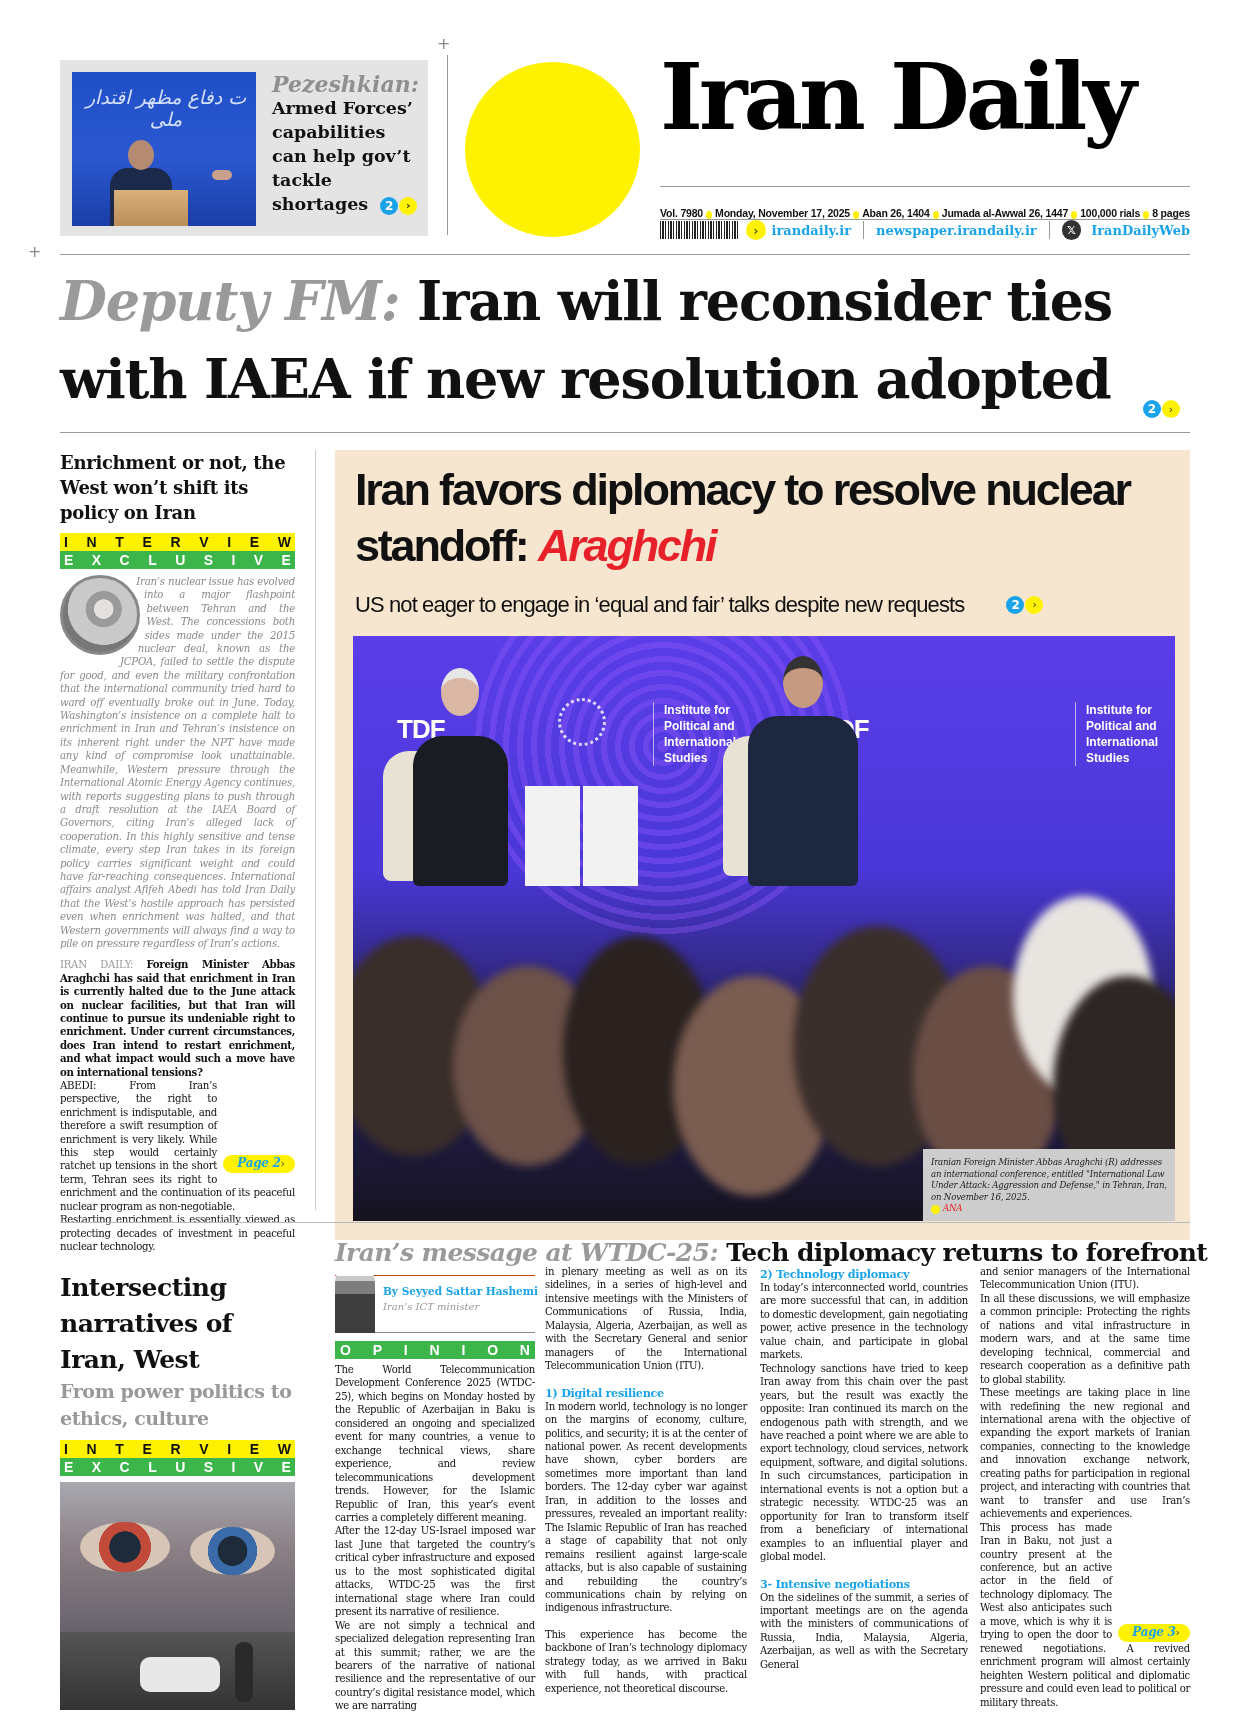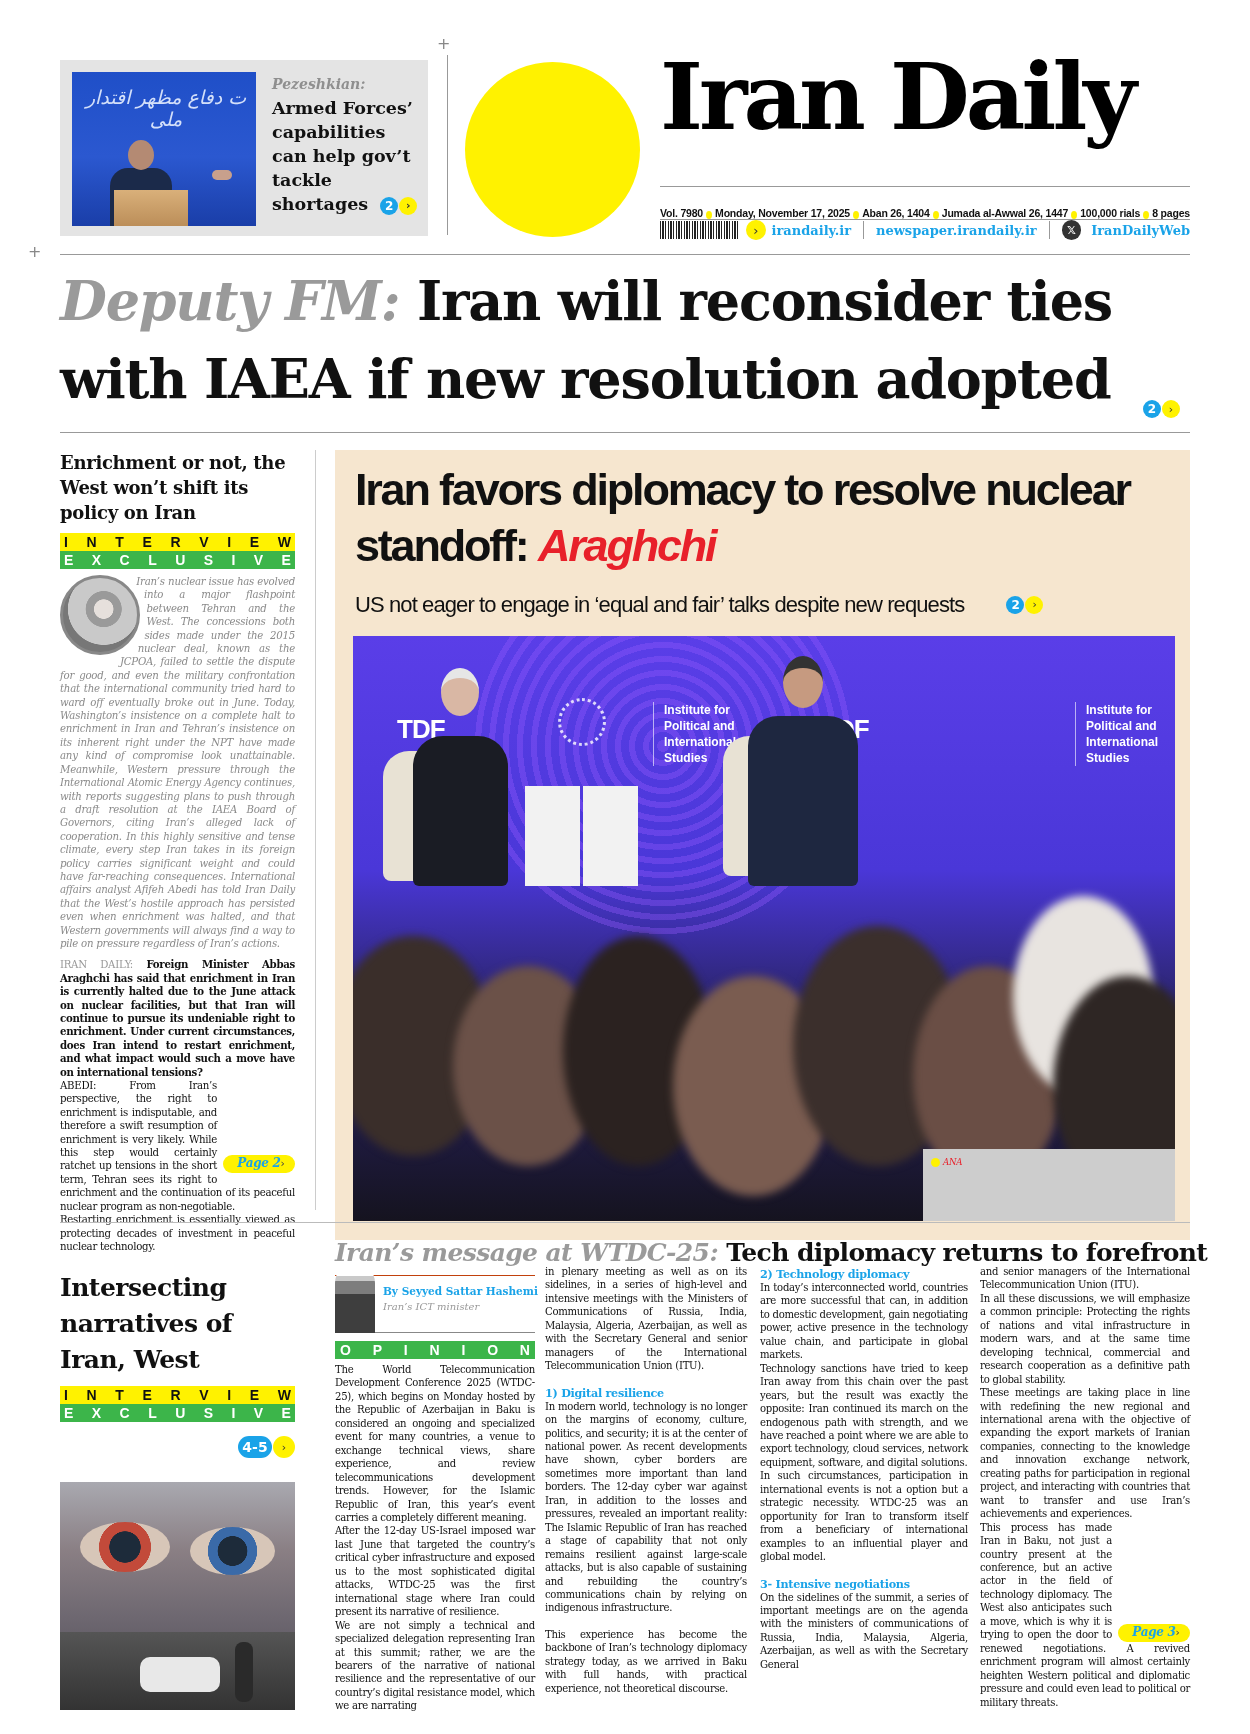--- a/index.html
+++ b/index.html
@@ -14,21 +14,21 @@
   .teaser { left: 60px; top: 60px; width: 368px; height: 176px; background: #e4e4e4; }
   .teaser-photo { position: absolute; left: 12px; top: 12px; width: 184px; height: 154px;
     background: linear-gradient(180deg,#1f4fc8 0%,#2b58d0 55%,#1a3ea8 100%); overflow: hidden; }
   .teaser-photo .script { position: absolute; left: 8px; top: 14px; width: 172px; color: #e8f0ff;
     font-family: "DejaVu Serif", serif; font-size: 19px; font-style: italic; text-align: center; direction: rtl; opacity: .9; }
   .teaser-photo .speaker-head { position: absolute; left: 56px; top: 68px; width: 26px; height: 30px; border-radius: 50%; background: #b48a73; }
   .teaser-photo .speaker-body { position: absolute; left: 38px; top: 96px; width: 62px; height: 60px; border-radius: 18px 18px 0 0; background: #1b2a4a; }
   .teaser-photo .podium { position: absolute; left: 42px; top: 118px; width: 74px; height: 40px; background: linear-gradient(180deg,#d9b07a,#b88a55); }
   .teaser-photo .hand { position: absolute; left: 140px; top: 98px; width: 20px; height: 10px; border-radius: 5px; background: #c8a08c; }
   .teaser-text { position: absolute; left: 212px; top: 12px; width: 150px; }
-  .teaser-kicker { font-family: "DejaVu Serif", serif; font-style: italic; font-weight: bold; color: #8f8f8f; font-size: 14px; line-height: 24px; }
+  .teaser-kicker { font-family: "DejaVu Serif", serif; font-style: italic; font-weight: bold; color: #8f8f8f; font-size: 22px; line-height: 24px; }
   .teaser-headline { font-family: "DejaVu Serif", serif; font-weight: bold; color: #111; font-size: 17.5px; line-height: 24px; }
 
   .vrule { position: absolute; left: 447px; top: 55px; width: 1px; height: 180px; background: #999; }
   .yellow-dot { left: 465px; top: 62px; width: 175px; height: 175px; border-radius: 50%; background: #fff200; }
 
   
   .logo { left: 660px; top: 42px; width: 535px; font-family: "DejaVu Serif", serif; font-weight: 900; font-size: 92px;
     letter-spacing: -4px; line-height: 110px; color: #000; white-space: nowrap; transform: scaleX(1.0); transform-origin: left; }
   .meta-line { left: 660px; top: 186px; width: 530px; height: 34px; border-top: 1px solid #999; border-bottom: 1px solid #999;
     font-family: "Liberation Sans", sans-serif; font-size: 10.5px; color: #111; display: flex; align-items: flex-end; white-space: nowrap; letter-spacing: -0.2px; font-weight: bold; }
@@ -268,29 +268,31 @@
     <div class="crowd-head" style="left:-20px;top:300px;width:160px;height:220px;background:#3a2e2a;"></div>
     <div class="crowd-head" style="left:100px;top:330px;width:150px;height:200px;background:#6b5148;"></div>
     <div class="crowd-head" style="left:210px;top:300px;width:150px;height:230px;background:#2b2220;"></div>
     <div class="crowd-head" style="left:320px;top:340px;width:160px;height:220px;background:#7a5c50;"></div>
     <div class="crowd-head" style="left:440px;top:290px;width:170px;height:240px;background:#3b2f2c;"></div>
     <div class="crowd-head" style="left:560px;top:330px;width:150px;height:220px;background:#6a4e45;"></div>
     <div class="crowd-head" style="left:660px;top:260px;width:140px;height:200px;background:#e8e4e0;"></div>
     <div class="crowd-head" style="left:700px;top:340px;width:150px;height:220px;background:#2e2624;"></div>
 
     <div class="photo-caption">
+      <div>Iranian Foreign Minister Abbas Araghchi (R) addresses an international conference, entitled "International Law Under Attack: Aggression and Defense," in Tehran, Iran, on November 16, 2025.</div>
       <div class="credit">ANA</div>
     </div>
   </div>
 </div>
 
 <div class="hr" style="left:60px;top:1222px;width:1130px;background:#bbb;"></div>
 
 <div class="abs lower-left">
   <div class="ll-headline">Intersecting narratives of Iran, West</div>
+  <div class="ll-sub">From power politics to ethics, culture</div>
   <div class="tag-bar" style="margin-top:8px;">
     <div class="tag-row tag-yellow">
       <span>I</span>
         <span>N</span>
         <span>T</span>
         <span>E</span>
         <span>R</span>
         <span>V</span>
         <span>I</span>
         <span>E</span>

